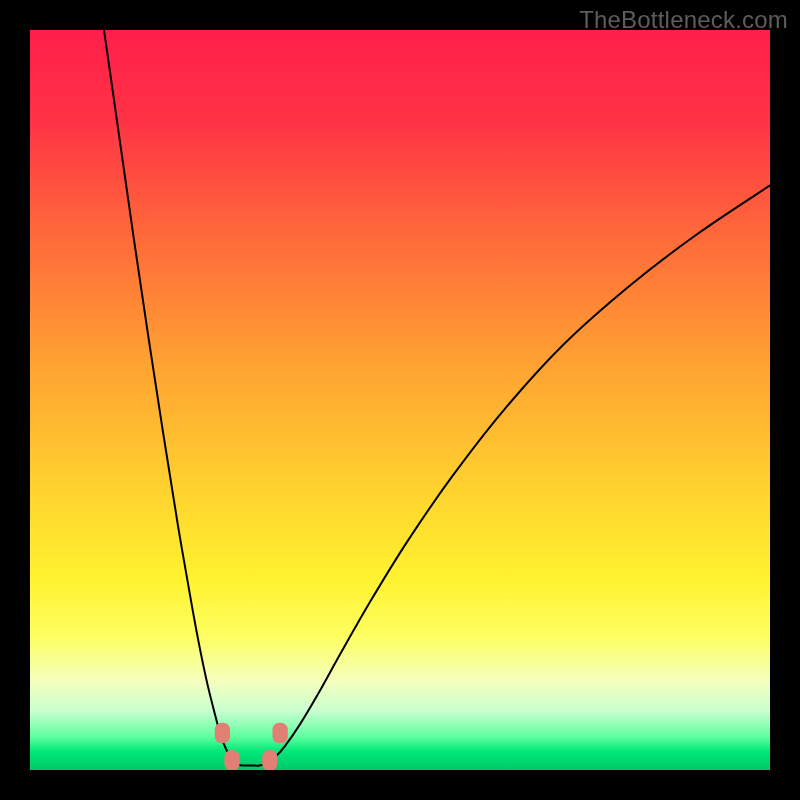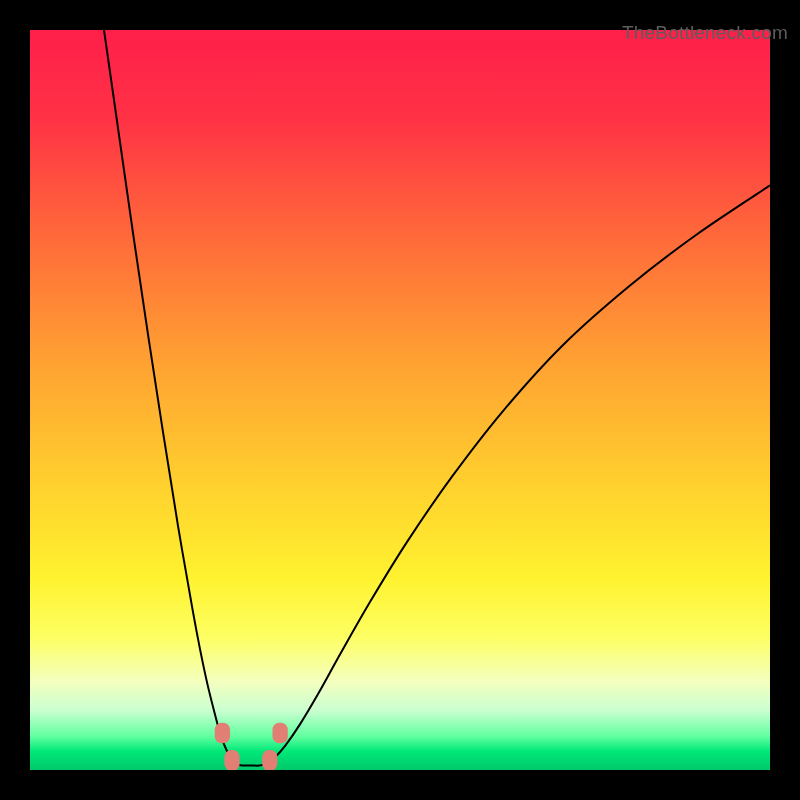--- a/index.html
+++ b/index.html
@@ -14,24 +14,24 @@
   .frame {
     position: absolute;
     left: 30px;
     top: 30px;
     width: 740px;
     height: 740px;
     background: #000;
   }
   .watermark {
     position: absolute;
-    top: 22px;
+    top: 6px;
     right: 12px;
     color: #5d5d5d;
-    font-size: 19px;
+    font-size: 24px;
     font-weight: 500;
     letter-spacing: 0.2px;
     z-index: 10;
   }
   svg.plot {
     position: absolute;
     left: 0;
     top: 0;
     width: 740px;
     height: 740px;

